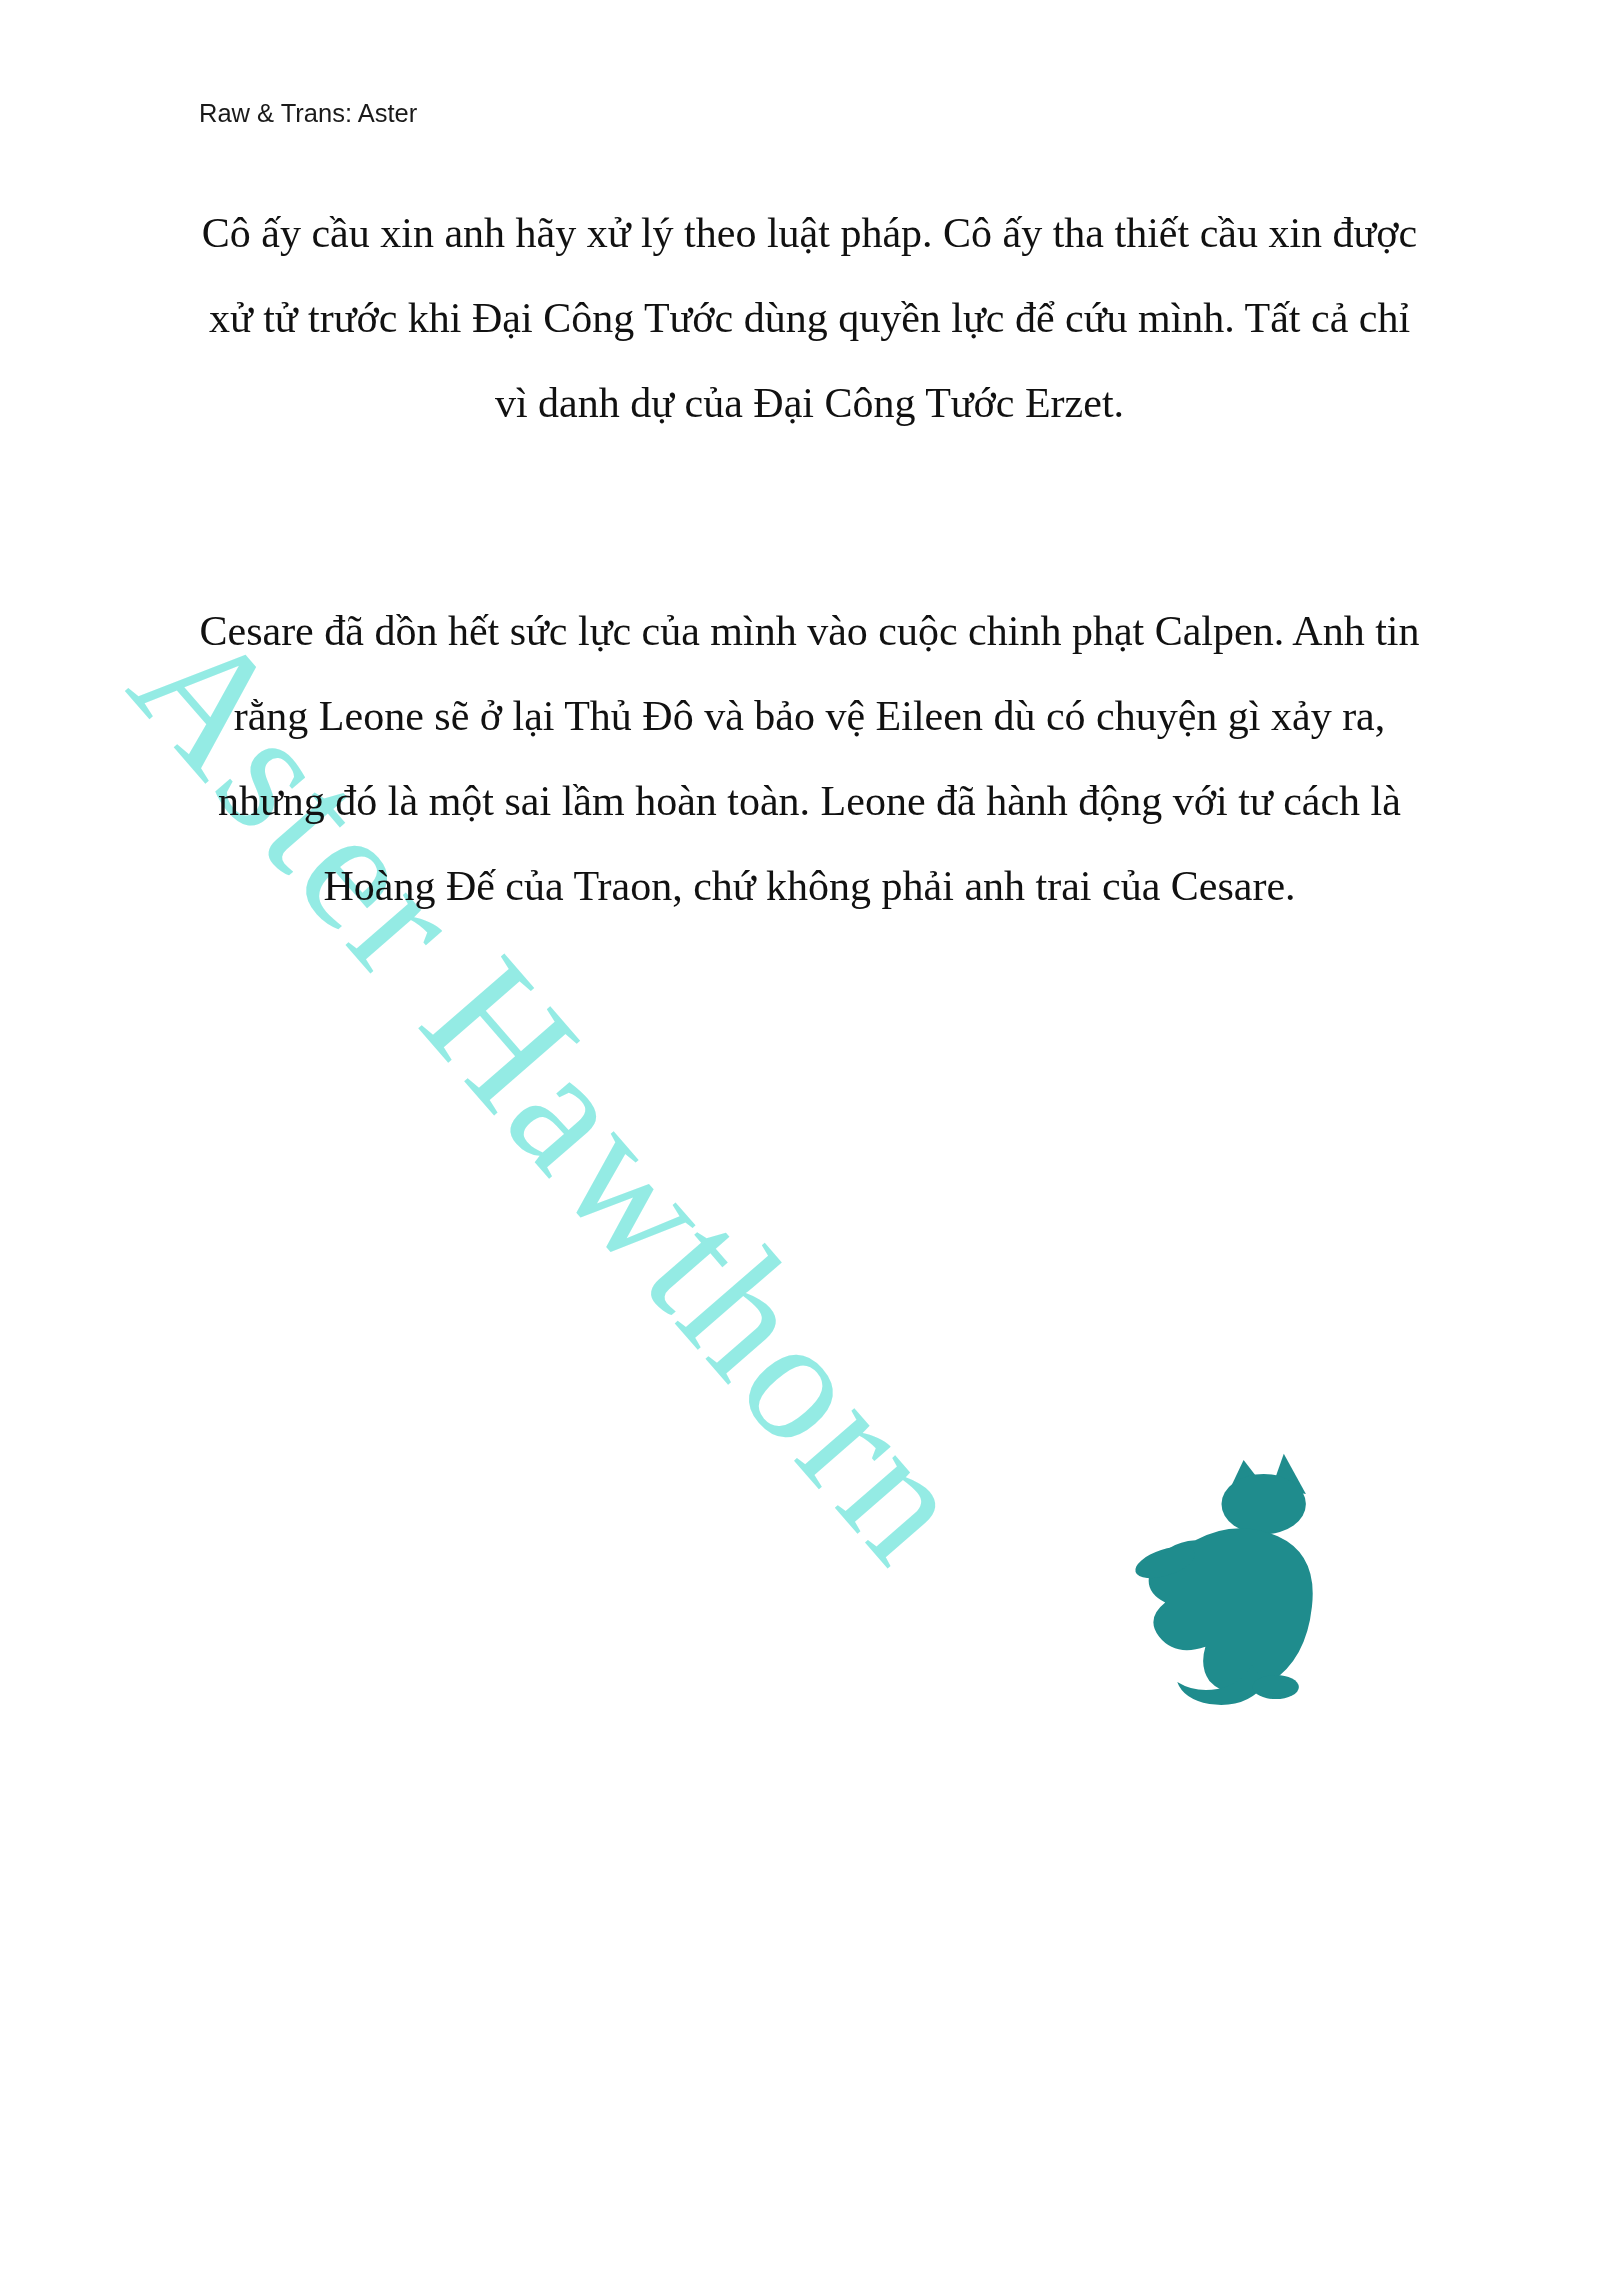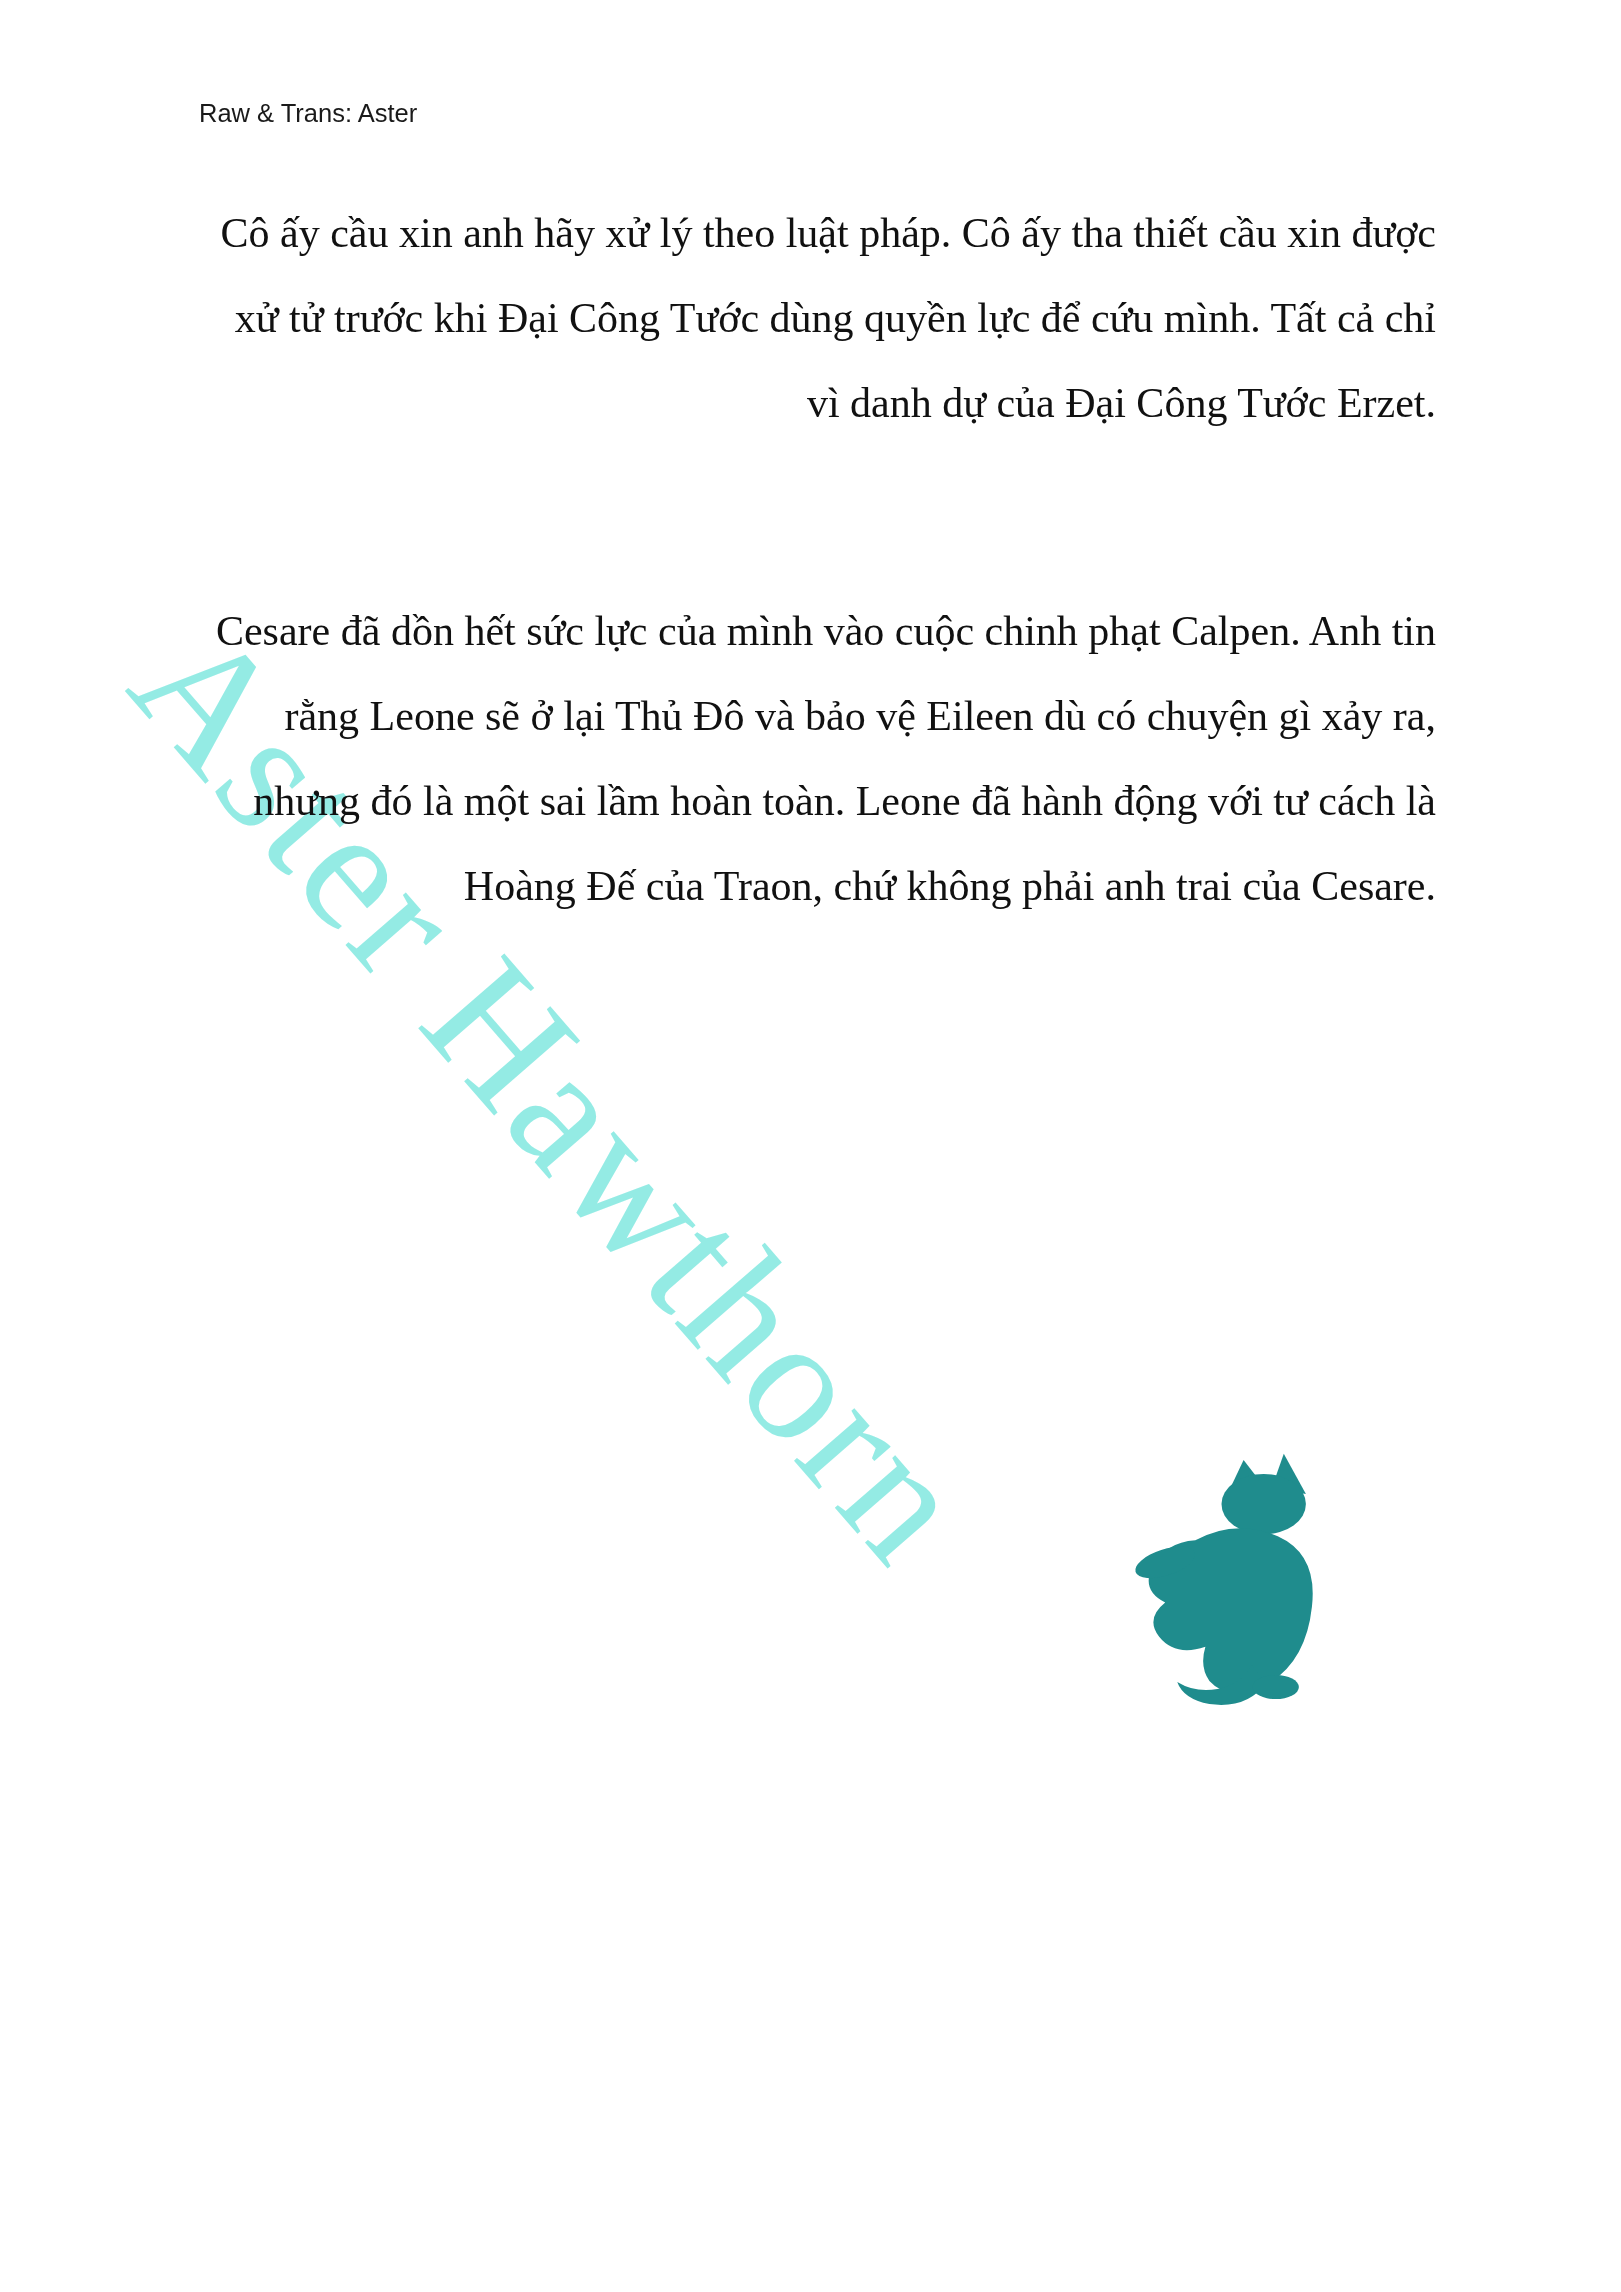--- a/index.html
+++ b/index.html
@@ -62,22 +62,22 @@
     top: 191px;
     width: 1237px;
     z-index: 1;
   }
 
   .content p {
     font-family: "Liberation Serif", serif;
     font-size: 42px;
     line-height: 85px;
     color: var(--text-color, #111111);
-    margin: 0 0 143px 0;
-    text-align: right;
+    margin: 0 16px 143px 0;
+    text-align: center;
   }
   .content p:last-child { margin-bottom: 0; }
 </style>
 </head>
 <body>
 
 <div class="page">
 
   <div class="header">Raw &amp; Trans: Aster</div>
 

